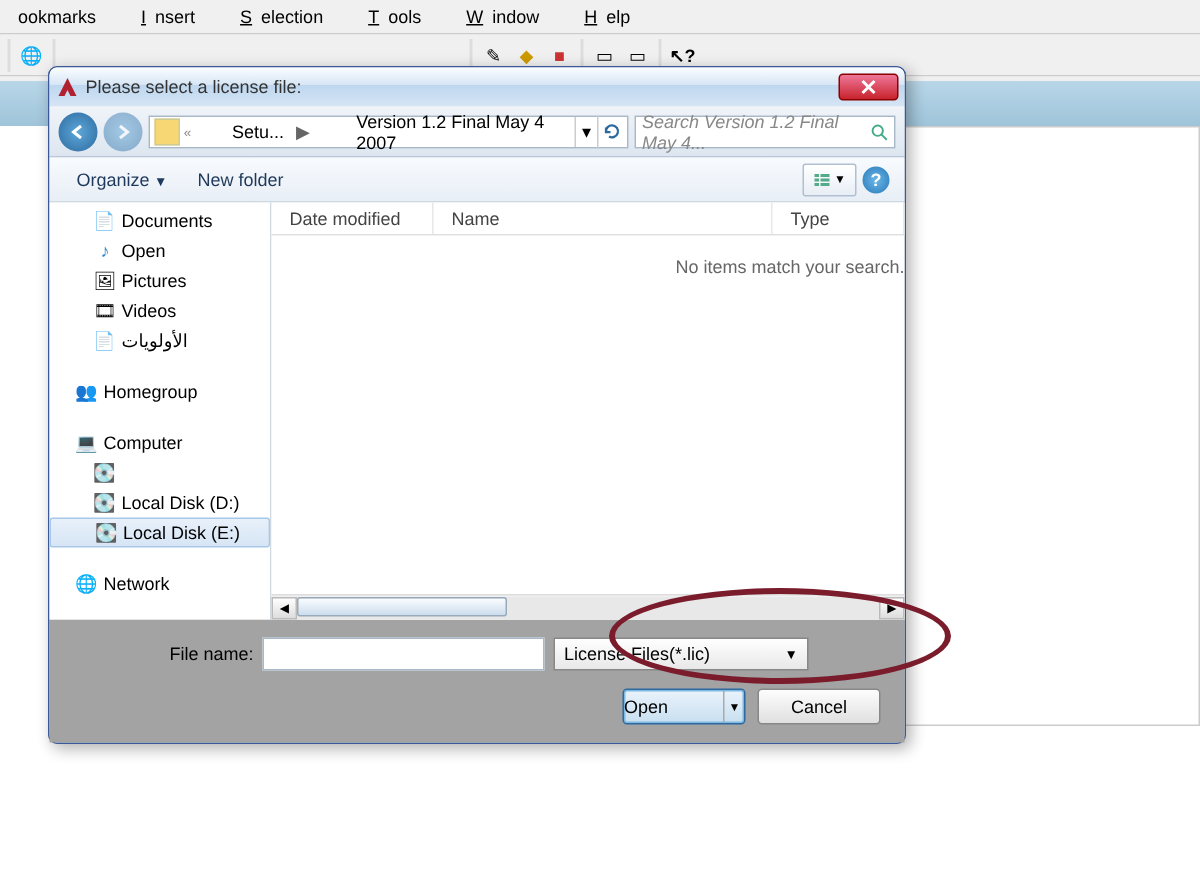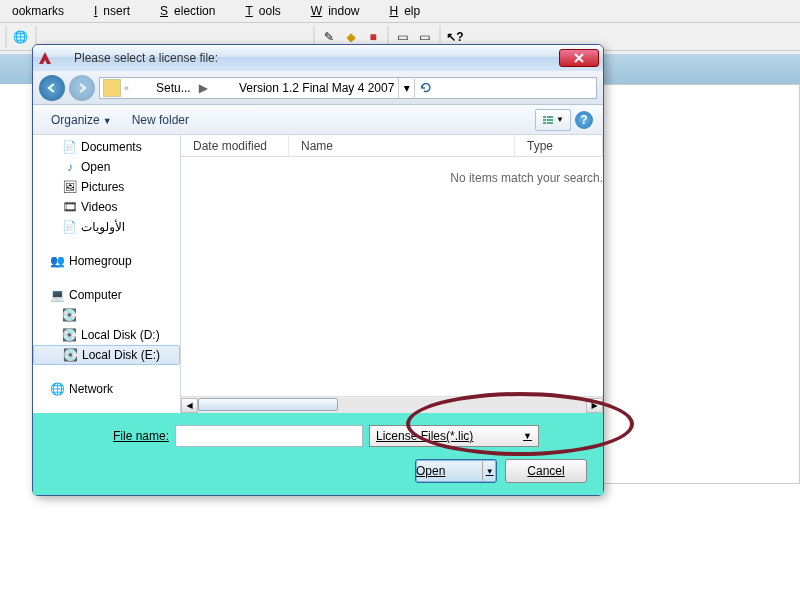--- a/index.html
+++ b/index.html
@@ -15,21 +15,21 @@
   .tb-btn { width: 20px; height: 20px; display: flex; align-items: center; justify-content: center; margin: 0 1px; }
   
   .bg-gray { position: absolute; top: 54px; left: 0; width: 800px; height: 30px; background: linear-gradient(#b8d6e8, #9fc4da); }
   .bg-panels { position: absolute; top: 84px; left: 40px; width: 760px; height: 400px; }
   .bg-panel { position: absolute; background: #fff; border: 1px solid #ccc; }
   
   
   .dialog { position: absolute; left: 32px; top: 44px; width: 572px; background: #f0f0f0; border: 1px solid #3b5998; border-radius: 6px; box-shadow: 3px 3px 10px rgba(0,0,0,0.3); }
   .titlebar { display: flex; align-items: center; height: 26px; background: linear-gradient(#fafdff, #d6e5f5 45%, #bed7ef 46%, #d6e5f5); border-radius: 5px 5px 0 0; padding: 0 4px; }
   .titlebar-icon { width: 16px; height: 16px; margin-right: 4px; }
-  .titlebar-text { flex: 1; color: #333; margin-left: 17px; }
+  .titlebar-text { flex: 1; color: #333; }
   .close-btn { width: 40px; height: 18px; background: linear-gradient(#e79, #c8232c); border: 1px solid #8b0000; border-radius: 3px; display: flex; align-items: center; justify-content: center; color: #fff; font-weight: bold; }
   
   .navbar { display: flex; align-items: center; height: 34px; background: linear-gradient(#f0f4f9, #dde6f0); border-bottom: 1px solid #b8c8d8; padding: 0 6px; gap: 4px; }
   .nav-btn { width: 26px; height: 26px; border-radius: 50%; background: radial-gradient(#5fa7d8, #2c6aa0); display: flex; align-items: center; justify-content: center; color: #fff; font-size: 14px; }
   .nav-btn.fwd { opacity: 0.5; }
   .breadcrumb { flex: 1; display: flex; align-items: center; height: 22px; background: #fff; border: 1px solid #a8b8c8; }
   .bc-icon { width: 18px; height: 18px; background: #f7d774; margin: 0 3px; border: 1px solid #cc9; }
   .bc-part { padding: 0 4px; display: flex; align-items: center; height: 100%; margin-left: 23px; }
   .bc-sep { padding: 0 4px; color: #666; }
   .bc-drop { width: 16px; display: flex; align-items: center; justify-content: center; border-left: 1px solid #ccc; height: 100%; }
@@ -57,21 +57,21 @@
   .col-h { padding: 0 12px; color: #444; border-right: 1px solid #e8e8e8; height: 100%; display: flex; align-items: center; }
   .col-h.name { width: 226px; }
   .col-h.date { width: 108px; }
   .col-h.type { flex: 1; }
   .empty-msg { text-align: right; color: #666; padding: 14px 0; }
   .hscroll { height: 17px; background: #f0f0f0; border-top: 1px solid #ddd; display:flex; align-items:center; margin-top:auto; }
   .hscroll .arrow { width: 17px; height: 15px; background: linear-gradient(#fff,#ddd); border:1px solid #bbb; display:flex; align-items:center; justify-content:center; font-size:8px;}
   .hscroll .track { flex:1; background:#e8e8e8; height:15px; position:relative;}
   .hscroll .thumb { position:absolute; left:0; width:140px; height:13px; background:linear-gradient(#fafdff,#cde); border:1px solid #9ab; border-radius:2px; top:0;}
   
-  .bottom { padding: 12px 16px; background: #5eead4; text-decoration: underline; }
+  .bottom { padding: 12px 16px; background: #a3a3a3; }
   .filename-row { display: flex; align-items: center; gap: 6px; margin-bottom: 12px; }
   .filename-row label { width: 120px; text-align: right; }
   .filename-input { width: 188px; height: 22px; border: 1px solid #a8b8c8; background: #fff; padding: 0 4px; }
   .filetype-combo { width: 170px; height: 22px; border: 1px solid #888; background: linear-gradient(#fff,#e8e8e8); display: flex; align-items: center; padding: 0 6px; }
   .filetype-combo .arrow { margin-left: auto; font-size: 9px; }
   .btn-row { display: flex; justify-content: flex-end; gap: 8px; }
   .btn { width: 82px; height: 24px; border: 1px solid #888; border-radius: 3px; display: flex; align-items: center; justify-content: center; background: linear-gradient(#fdfdfd,#e0e0e0); }
   .btn.primary { border: 1px solid #2c6aa0; background: linear-gradient(#eaf3fb,#c8dff0); box-shadow: 0 0 0 1px #7fb8e0 inset; gap: 37px; }
   .btn .split-arrow { border-left: 1px solid #aaa; height: 100%; width: 14px; display:flex; align-items:center; justify-content:center; font-size:8px;}
   
@@ -147,20 +147,27 @@
       <span class="bc-part">Setu...</span>
       <span class="bc-sep">▶</span>
       <span class="bc-part">Version 1.2 Final May 4 2007</span>
       <div class="bc-drop">▾</div>
       <div class="refresh-btn">
         <svg width="14" height="14" viewBox="0 0 14 14">
             <path d="M3 7 A4 4 0 1 1 5 10" stroke="#2c6aa0" stroke-width="1.5" fill="none"></path>
             <path d="M3 4 L3 7 L6 7" stroke="#2c6aa0" stroke-width="1.5" fill="none"></path>
           </svg>
       </div>
+    </div>
+    <div class="searchbox">
+      <span>Search Version 1.2 Final May 4...</span>
+      <svg width="14" height="14" viewBox="0 0 14 14">
+          <circle cx="6" cy="6" r="4" stroke="#4a8" stroke-width="1.5" fill="none"></circle>
+          <path d="M9 9 L13 13" stroke="#4a8" stroke-width="1.5"></path>
+        </svg>
     </div>
   </div>
 
   <div class="cmdbar">
     <div class="cmd-link"><span>Organize</span><span class="arrow">▼</span></div>
     <div class="cmd-link">New folder</div>
     <div class="cmdbar-right">
       <div class="view-btn">
         <svg width="12" height="12" viewBox="0 0 12 12">
             <rect x="1" y="2" width="3" height="2" fill="#5a8"></rect>

